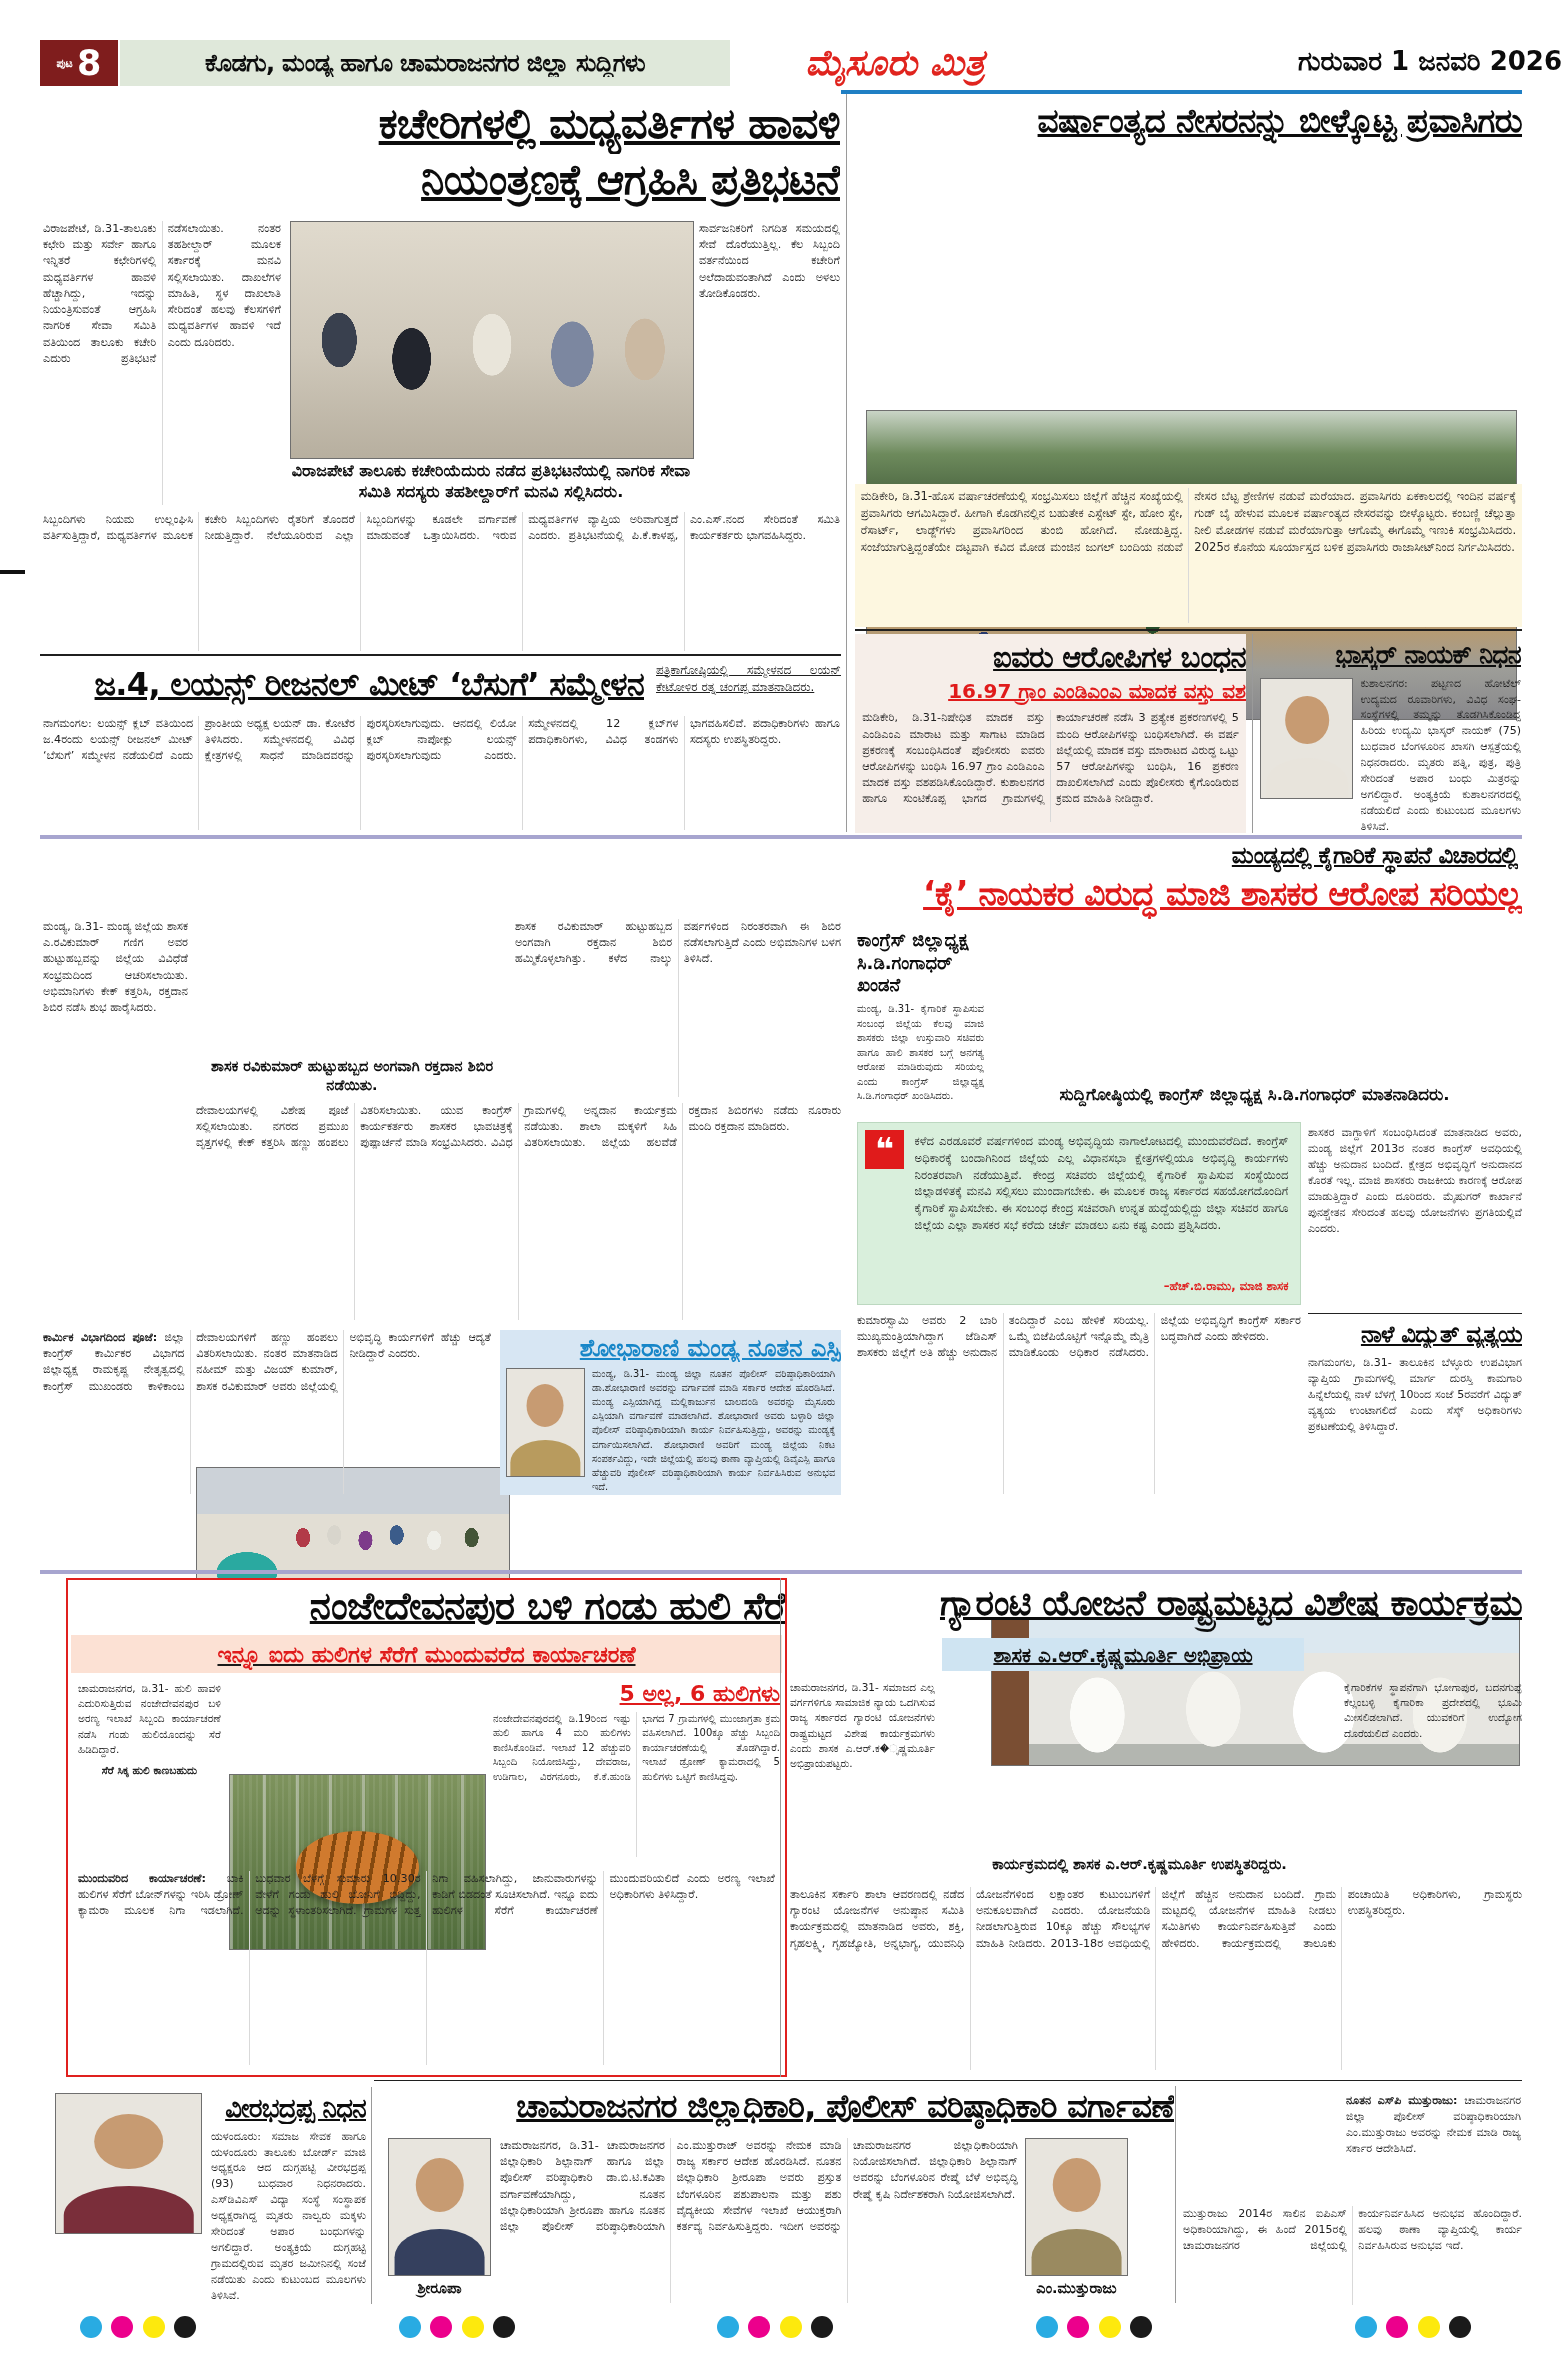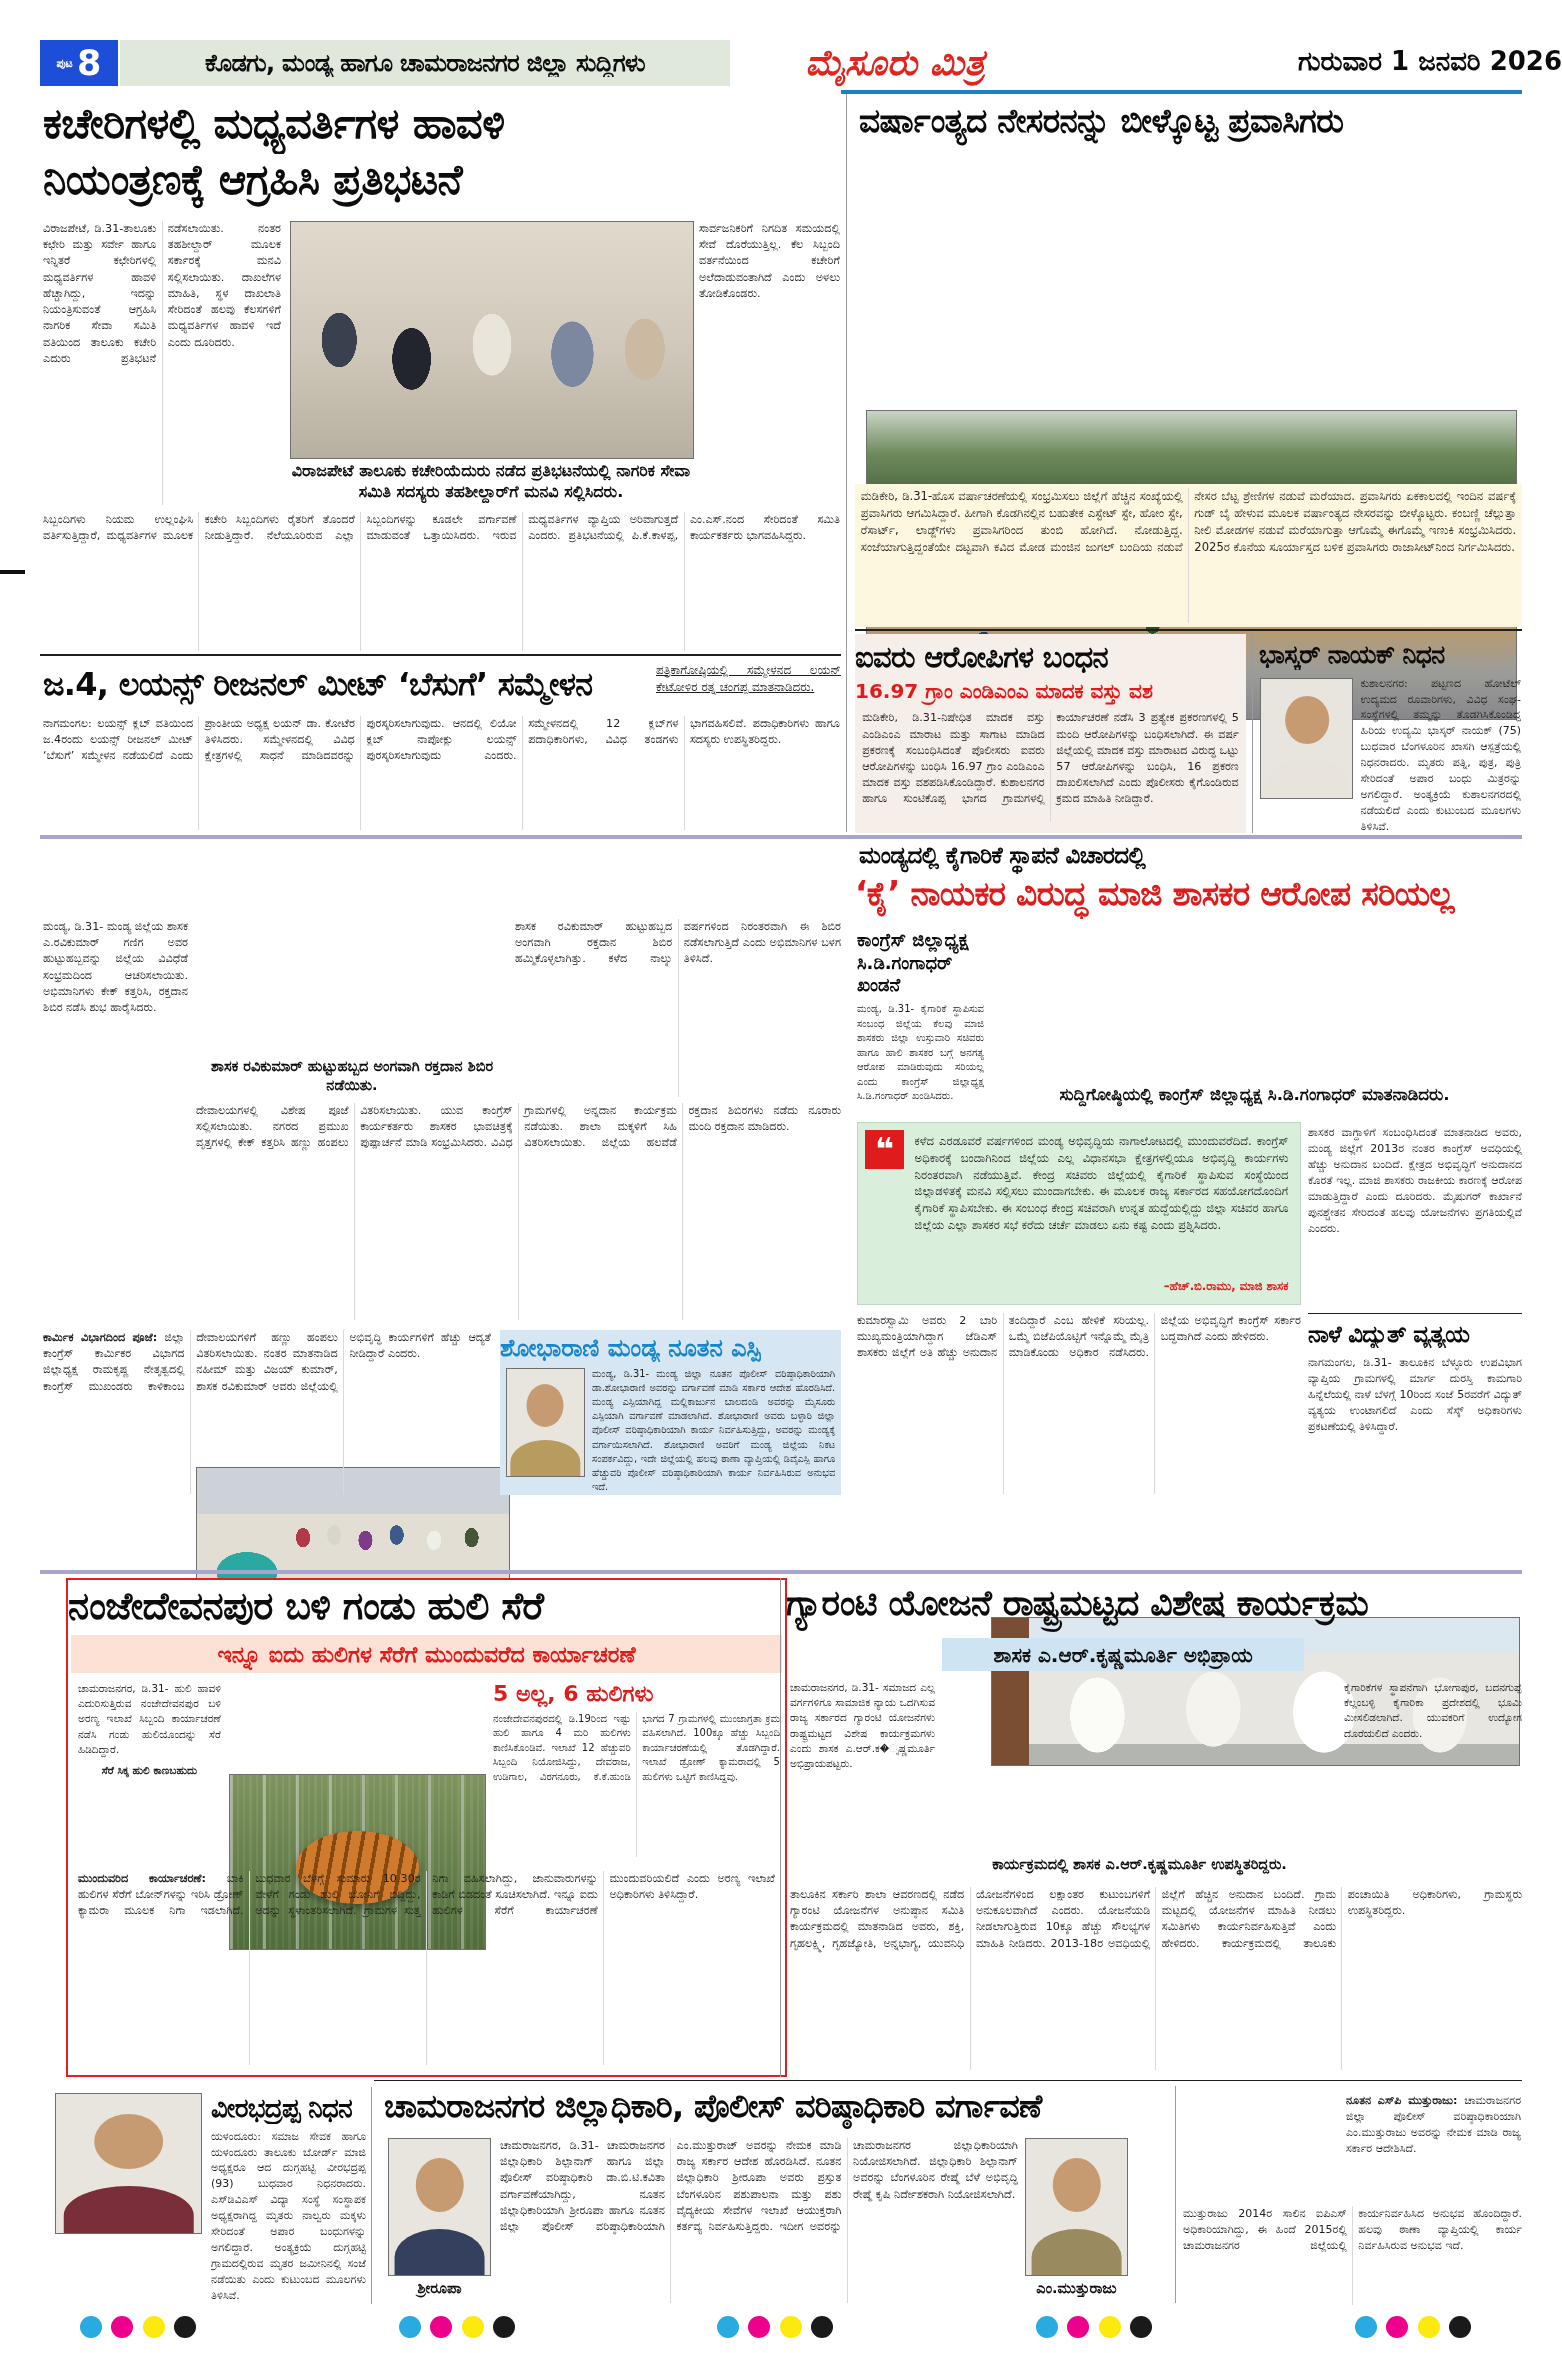--- a/index.html
+++ b/index.html
@@ -1,20 +1,20 @@
 <!DOCTYPE html>
 <html style="font-size:11.6px"><head>
 <meta charset="utf-8">
 <style>
   html,body{margin:0;padding:0;background:#e9e9e9;}
   #page{position:relative;width:1562px;height:2354px;background:#ffffff;
         font-family:"DejaVu Sans","Liberation Sans",sans-serif;color:#1a1a1a;overflow:hidden;}
   .abs{position:absolute;}
   .hl{font-weight:bold;color:#0c0c0c;letter-spacing:-0.7px;overflow:hidden;}
-  .center{text-align:left;}
+  .center{text-align:right;text-decoration:underline;}
   .body-txt{font-size:11.2px;line-height:1.45;text-align:justify;color:#202020;overflow:hidden;}
   .cols-2{column-count:2;column-gap:11.6px;column-rule:0.7px solid #d9d9d9;}
   .cols-3{column-count:3;column-gap:11.6px;column-rule:0.7px solid #d9d9d9;}
   .cols-4{column-count:4;column-gap:11.6px;column-rule:0.7px solid #d9d9d9;}
   .cols-5{column-count:5;column-gap:11.6px;column-rule:0.7px solid #d9d9d9;}
   .caption{font-weight:bold;font-size:16px;line-height:1.3;text-align:center;color:#0e0e0e;overflow:hidden;}
   .rule-h{background:#1f1f1f;}
   .rule-purple{background:#a7a5cf;}
   .rule-v{background:#9a9a9a;width:0.7px;}
   .ph{border:0.7px solid #6f6f6f;position:relative;overflow:hidden;background:#b9b3a6;}
@@ -81,21 +81,21 @@
   .banner-blue{background:#17a3e6;color:#ffffff;}
   .red-txt{color:#e01b1b;}
   .blue-txt{color:#1786c8;}
 </style>
 </head>
 <body>
 
 <div id="page">
 
   <div class="abs" style="left:40px;top:40px;width:1482px;height:52px;">
-    <div class="abs" style="left:0;top:0;width:78px;height:46px;background:#1d4ed8;color:#fff;display:flex;align-items:center;justify-content:center;">
+    <div class="abs" style="left:0;top:0;width:78px;height:46px;background:#7f1d1d;color:#fff;display:flex;align-items:center;justify-content:center;">
       <span style="font-size:11px;font-weight:bold;margin-right:4.3px;">ಪುಟ</span>
       <span style="font-size:35px;font-weight:bold;line-height:1;">8</span>
     </div>
     <div class="abs" style="left:80px;top:0;width:610px;height:46px;background:#dfe8da;display:flex;align-items:center;justify-content:center;">
       <span class="hl" style="font-size:24px;">ಕೊಡಗು, ಮಂಡ್ಯ ಹಾಗೂ ಚಾಮರಾಜನಗರ ಜಿಲ್ಲಾ ಸುದ್ದಿಗಳು</span>
     </div>
     <div class="abs" style="left:699px;top:-2.9px;width:312px;height:51px;display:flex;align-items:center;justify-content:center;">
       <span style="font-family:'DejaVu Serif','Liberation Serif',serif;font-style:italic;font-weight:bold;font-size:36px;color:#e0241e;">ಮೈಸೂರು ಮಿತ್ರ</span>
     </div>
     <div class="abs" style="left:1073px;top:5.8px;width:449px;height:38px;text-align:right;">

